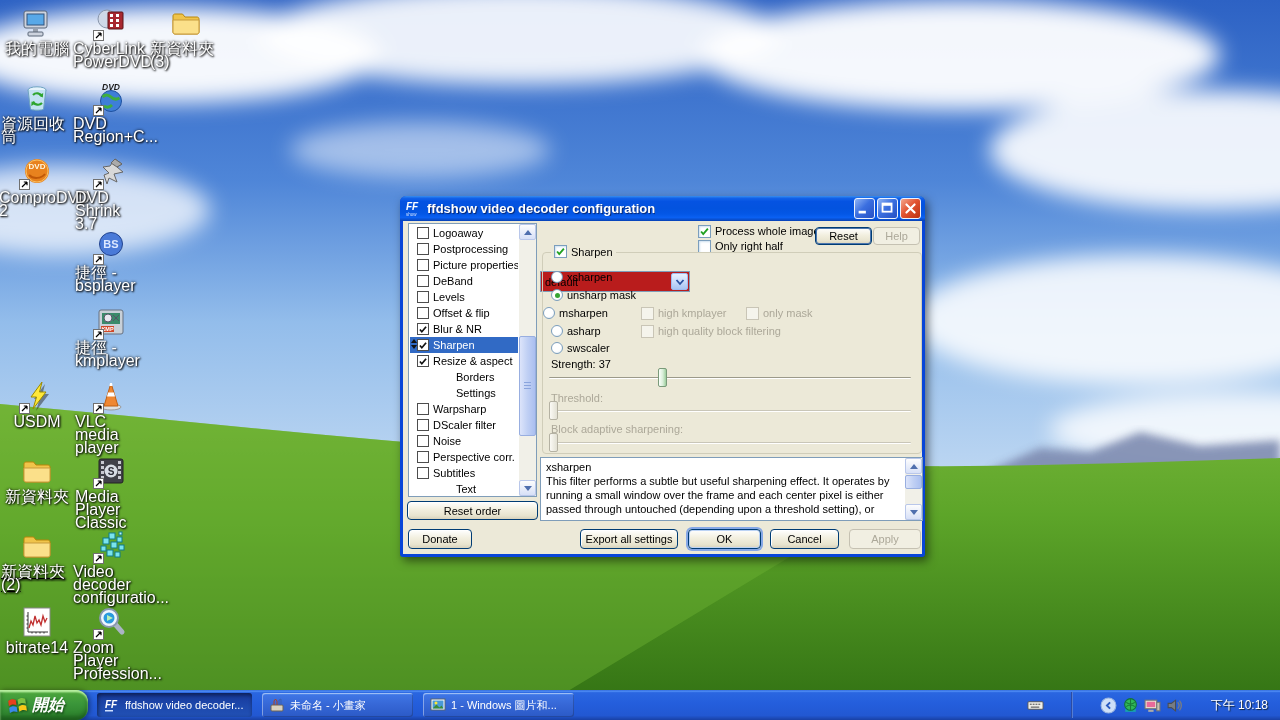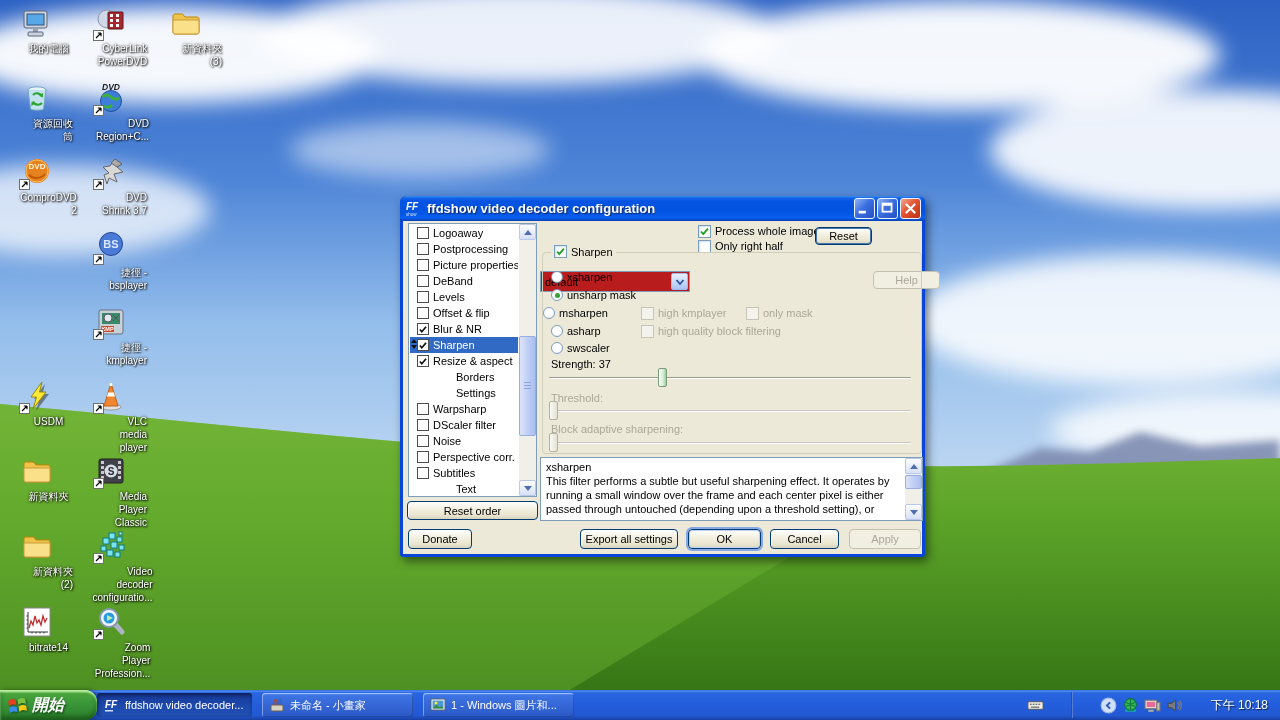--- a/index.html
+++ b/index.html
@@ -8,22 +8,22 @@
   .abs { position:absolute; }
 
   
   #wallpaper { position:absolute; inset:0; }
   #desktop-icons { position:absolute; inset:0 0 30px 0; }
   .desk-icon { position:absolute; width:72px; display:flex; flex-direction:column; align-items:center; cursor:default; }
   .desk-img { position:relative; width:34px; height:34px; display:flex; align-items:center; justify-content:center; }
   .desk-img svg { width:32px; height:32px; }
   .badge { position:absolute; left:-1px; bottom:-1px; width:11px; height:11px; background:#fff; border:1px solid #707070; }
   .badge svg { width:9px; height:9px; display:block; }
-  .desk-lbl { margin-top:2px; font-size:10px; line-height:13px; color:#fff; text-align:right;
-              text-shadow:1px 1px 2px #000, 0 0 3px #000; max-width:76px;margin-left:23px; }
+  .desk-lbl { margin-top:2px; font-size:16px; line-height:13px; color:#fff; text-align:left;
+              text-shadow:1px 1px 2px #000, 0 0 3px #000; max-width:76px; }
 
   
   .dlg { position:absolute; left:400px; top:196px; width:525px; height:361px;
          background:#0845d8; border-radius:6px 6px 3px 3px; box-shadow:3px 4px 10px rgba(0,0,0,.5); }
   .titlebar { height:25px; display:flex; align-items:center; gap:4px; padding:0 4px 0 6px;
               border-radius:6px 6px 0 0;
               background:linear-gradient(180deg,#388eef 0%,#1262e9 9%,#0553e2 22%,#0353df 50%,#0457e6 72%,#0a60f2 86%,#0a50d0 94%,#0640b4 100%); }
   .titlebar .t-icon { width:17px; height:17px; flex:0 0 auto; }
   .titlebar .t-text { color:#fff; font-size:13px; font-weight:bold; text-shadow:1px 1px 1px #08246b;
                       white-space:nowrap; overflow:hidden; }
@@ -104,21 +104,21 @@
   .combo .cbtn { width:17px; height:17px; margin-right:1px; border:1px solid #9ebcf0; border-radius:2px;
                  background:linear-gradient(180deg,#e8f0fd 0%,#cadcfa 50%,#a8c4f2 100%); display:flex; align-items:center; justify-content:center; }
 
   
   .desc { left:137px; top:236px; width:383px; height:64px; }
   .desc-text { position:absolute; inset:2px 20px 2px 5px; font-size:11px; line-height:14px; overflow:hidden; }
 
   
   #taskbar { position:absolute; left:0; bottom:0; width:1280px; height:30px;
              background:linear-gradient(180deg,#3168d5 0%,#4f8df5 4%,#2a66e0 9%,#245edc 45%,#2258d2 85%,#1941a5 100%); }
-  #start-btn { position:absolute; left:0; top:0; height:30px; width:97px; border-radius:0 12px 12px 0;
+  #start-btn { position:absolute; left:0; top:0; height:30px; width:88px; border-radius:0 12px 12px 0;
                background:linear-gradient(180deg,#8ed87a 0%,#4aa43c 12%,#3b963a 45%,#2f852f 82%,#236f23 100%);
                box-shadow:inset 0 2px 2px #b9f0a2, inset 0 -3px 5px #1c5c1c, 2px 0 5px rgba(0,0,0,.4);
                display:flex; align-items:center; gap:4px; padding-left:7px;
                color:#fff; font-size:16px; font-weight:bold; font-style:italic; text-shadow:1px 2px 2px #1a4f1a; }
   #start-btn svg { width:21px; height:21px; filter:drop-shadow(1px 1px 1px #1a4f1a); }
   .task { position:absolute; top:3px; height:24px; border-radius:3px; display:flex; align-items:center; gap:5px;
           padding:0 7px; color:#fff; font-size:11px; white-space:nowrap; overflow:hidden;
           background:linear-gradient(180deg,#639af2 0%,#3e74e4 10%,#3667d6 50%,#2c5bc8 95%);
           box-shadow:inset 1px 1px 0 rgba(255,255,255,.4), inset -1px -1px 0 rgba(0,0,0,.2); }
   .task.active { background:linear-gradient(180deg,#17389a 0%,#1e4aae 60%,#2150b4 100%);
@@ -359,21 +359,21 @@
           <text x="16" y="20" font-size="10" font-weight="bold" text-anchor="middle" fill="#2a2a34" font-family="Liberation Sans,sans-serif">S</text>
         </svg>
         <span class="badge">
           <svg viewBox="0 0 9 9">
             <path d="M2 7L7 2M7 2H3.8M7 2v3.2" stroke="#000" stroke-width="1.2" fill="none"></path>
           </svg>
         </span>
       </div>
       <div class="desk-lbl">Media Player Classic</div>
     </div>
-    <div class="desk-icon" style="left: 1px; top: 529px;">
+    <div class="desk-icon" style="left: 1px; top: 529px; text-decoration: underline;">
       <div class="desk-img">
         <svg viewBox="0 0 32 32">
           <path d="M3 9c0-1.2.9-2 2-2h7.5l2.5 3H27c1.1 0 2 .8 2 2v13c0 1.2-.9 2-2 2H5c-1.1 0-2-.8-2-2V9z" fill="#f0c44a" stroke="#b8860b"></path>
           <path d="M3 13h26v12c0 1.2-.9 2-2 2H5c-1.1 0-2-.8-2-2V13z" fill="#fbe08a" stroke="#c89b3c"></path>
         </svg>
       </div>
       <div class="desk-lbl">新資料夾 (2)</div>
     </div>
     <div class="desk-icon" style="left: 75px; top: 529px;">
       <div class="desk-img">
@@ -605,21 +605,21 @@
             <polyline points="2.5,6.5 5,9.5 10.5,3" fill="none" stroke="#21a121" stroke-width="2.2"></polyline>
           </svg>
         </span>
       <span class="lbl">Process whole image</span>
     </div>
     <div class="hrow" style="left:295px;top:18px;">
       <span class="cb"></span>
       <span class="lbl">Only right half</span>
     </div>
     <div class="xp-btn def" style="left:412px;top:6px;width:57px;height:18px;">Reset</div>
-    <div class="xp-btn off" style="left:470px;top:6px;width:67px;height:18px;margin-top:44px;">Help</div>
+    <div class="xp-btn off" style="left:470px;top:6px;width:47px;height:18px;">Help</div>
 
     <div class="grp" style="left:139px;top:31px;width:380px;height:202px;">
       <div class="grp-cap">
         <span class="cb">
             <svg viewBox="0 0 13 13">
               <polyline points="2.5,6.5 5,9.5 10.5,3" fill="none" stroke="#21a121" stroke-width="2.2"></polyline>
             </svg>
           </span>
         <span class="lbl">Sharpen</span>
       </div>

